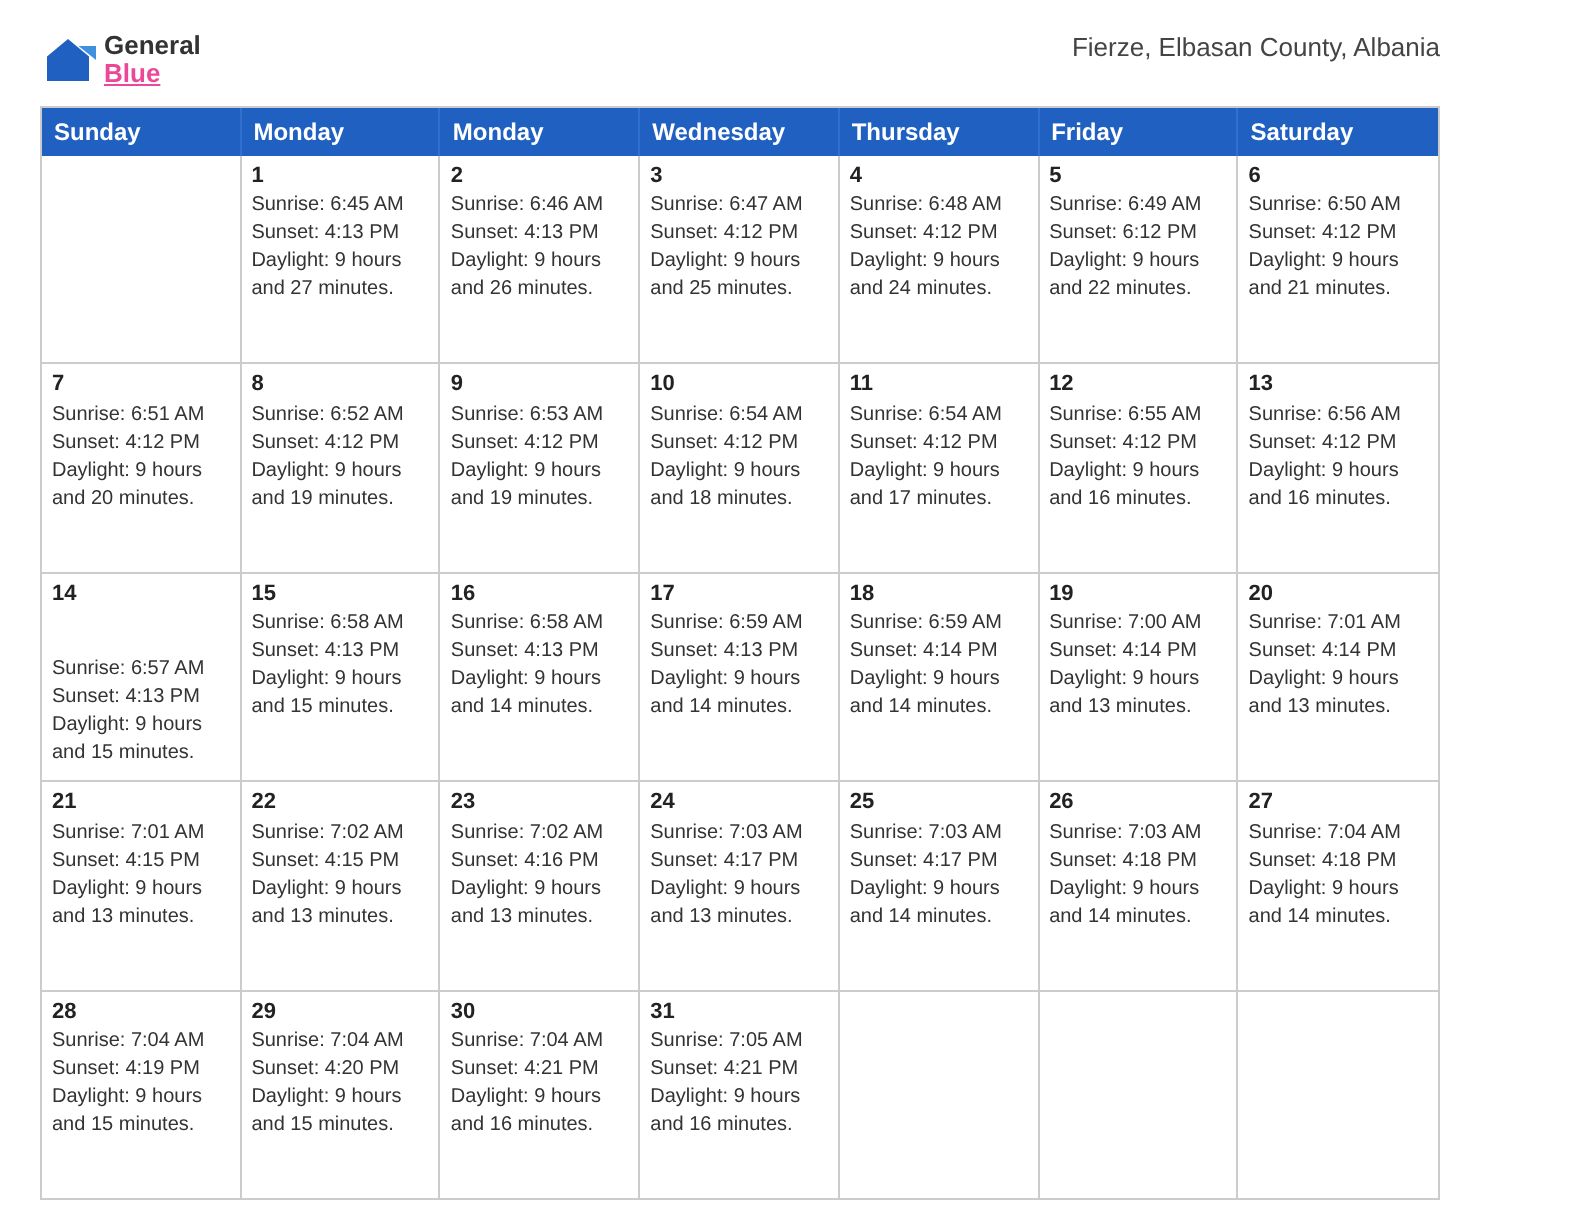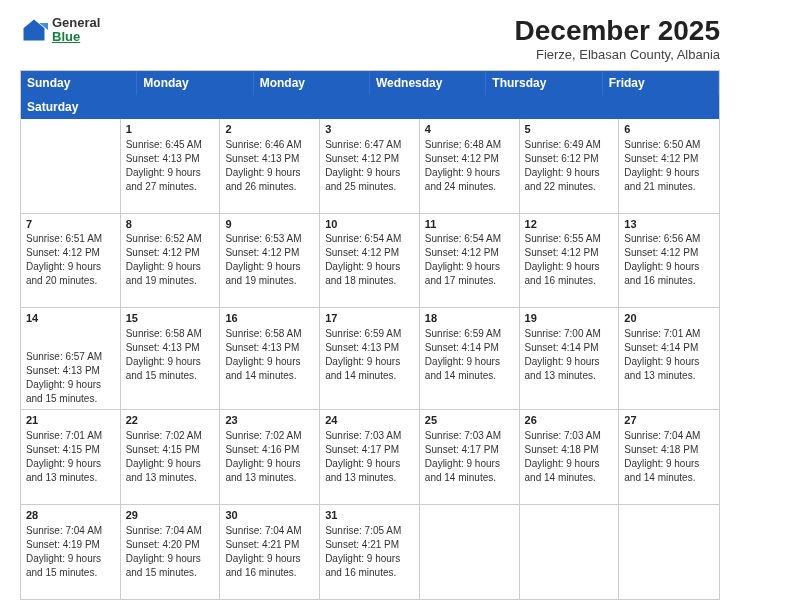--- a/index.html
+++ b/index.html
@@ -30,21 +30,21 @@
       gap: 4px;
     }
     .logo-text {
       display: flex;
       flex-direction: column;
       font-size: 13px;
       font-weight: bold;
       line-height: 1.1;
     }
     .logo-general { color: #333; }
-    .logo-blue { color: #15803d; text-decoration: underline; }
+    .logo-blue { color: #ec4899; text-decoration: underline; }
     .logo-icon {
       width: 28px;
       height: 28px;
     }
     .title-block {
       text-align: right;
     }
     .title-block h1 {
       font-size: 28px;
       font-weight: bold;
@@ -56,21 +56,21 @@
       color: #444;
     }
     .calendar {
       flex: 1;
       display: flex;
       flex-direction: column;
       border: 1px solid #ccc;
     }
     .cal-header {
       display: grid;
-      grid-template-columns: repeat(6, 1fr);
+      grid-template-columns: repeat(7, 1fr);
       background: #2060c0;
     }
     .cal-header-cell {
       color: #fff;
       font-size: 12px;
       font-weight: bold;
       padding: 5px 6px;
       text-align: left;
       border-right: 1px solid #3070d0;
     }
@@ -120,21 +120,20 @@
       <svg class="logo-icon" viewBox="0 0 32 32">
         <polygon points="16,4 28,14 28,28 4,28 4,14" fill="#2060c0"></polygon>
         <polygon points="22,8 32,16 32,8" fill="#4090e0"></polygon>
       </svg>
       <div class="logo-text">
         <span class="logo-general">General</span>
         <span class="logo-blue">Blue</span>
       </div>
     </div>
     <div class="title-block">
-      <h1>December 2025</h1>
       <div class="subtitle">Fierze, Elbasan County, Albania</div>
     </div>
   </div>
 
   <div class="calendar">
     <div class="cal-header" id="cal-header-row">
         <div class="cal-header-cell">Sunday</div>
         <div class="cal-header-cell">Monday</div>
         <div class="cal-header-cell">Monday</div>
         <div class="cal-header-cell">Wednesday</div>

